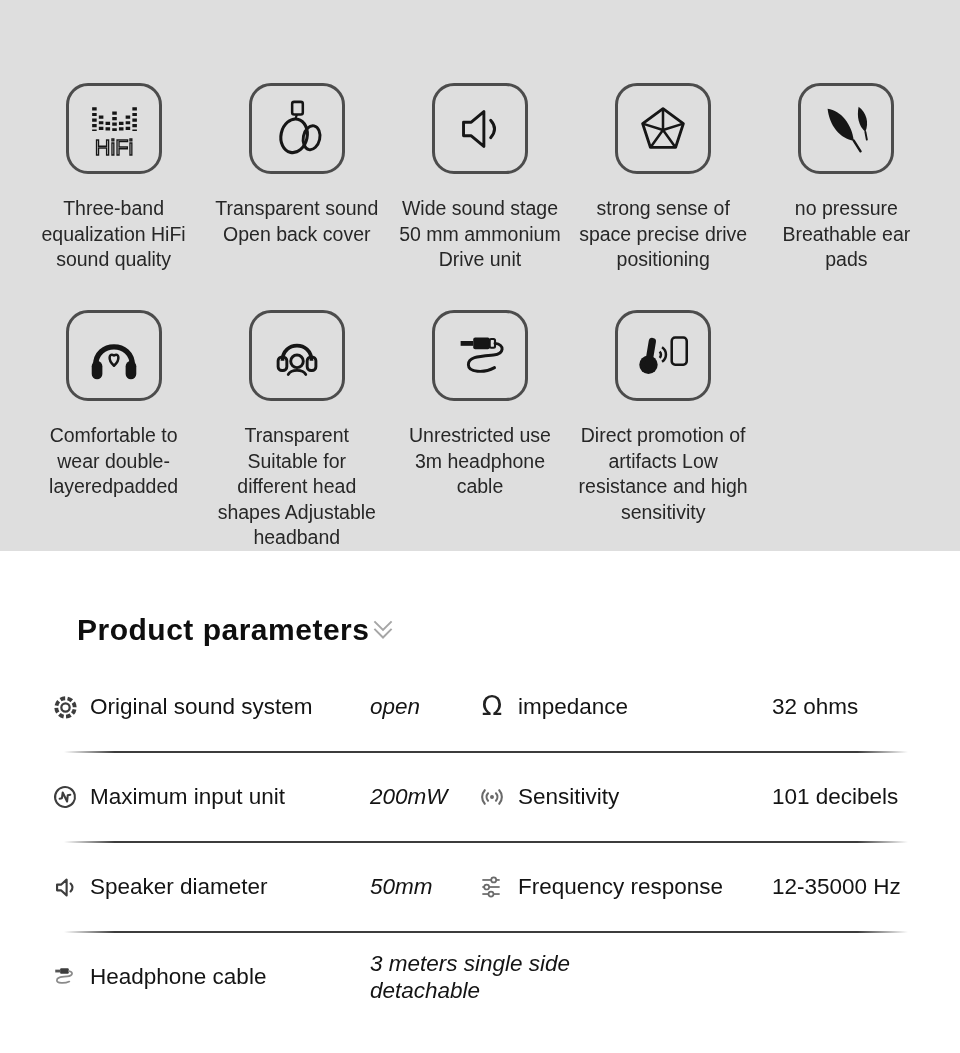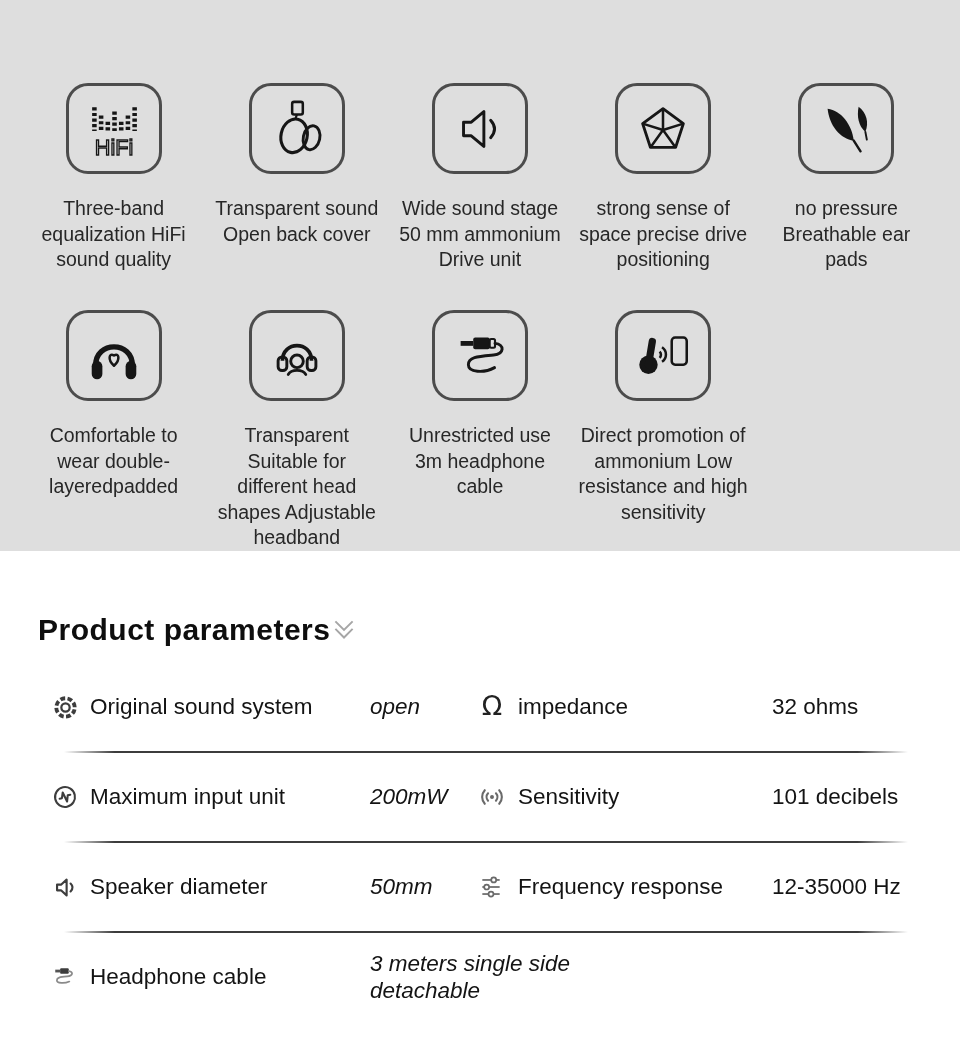--- a/index.html
+++ b/index.html
@@ -23,21 +23,21 @@
     width:90px;height:85px;border:3px solid #4c4c4c;border-radius:22px;
     display:flex;align-items:center;justify-content:center;flex:none;
   }
   .feat-caption{
     margin-top:22px;font-size:19.5px;line-height:25.5px;text-align:center;
     color:#272727;max-width:174px;
   }
   
   .params-header{
     display:flex;align-items:center;
-    padding:62px 0 16px 38px;
+    padding:62px 0 16px 77px;
   }
   .params-title{font-size:30px;font-weight:700;color:#0e0e0e;margin:0;letter-spacing:.5px;}
   .p-table{padding:0 40px 0 52px;}
   .p-row{display:flex;align-items:center;min-height:88px;}
   .p-icon-cell{width:38px;display:flex;align-items:center;}
   .p-icon-cell-2{width:40px;display:flex;align-items:center;}
   .p-label-1{width:280px;font-size:22.5px;color:#141414;}
   .p-value-1{width:108px;font-size:22.5px;color:#141414;font-style:italic;}
   .p-value-1.wide{width:230px;line-height:27px;}
   .p-label-2{width:254px;font-size:22.5px;color:#141414;}
@@ -168,21 +168,21 @@
     <div class="feat-cell">
       <div class="icon-box">
         <svg width="62" height="62" viewBox="0 0 64 64">
           <circle cx="17" cy="41" r="9.5" fill="#161616"></circle>
           <path d="M17 41 L21 17" stroke="#161616" stroke-width="7.5" stroke-linecap="round"></path>
           <path d="M31 23 a9 9 0 0 1 0 15" fill="none" stroke="#161616" stroke-width="2.6"></path>
           <path d="M28.5 27.5 a4.5 4.5 0 0 1 0 6.5" fill="none" stroke="#161616" stroke-width="2.6"></path>
           <rect x="41" y="13" width="15.5" height="28" rx="3.5" fill="none" stroke="#161616" stroke-width="2.6"></rect>
         </svg>
       </div>
-      <div class="feat-caption">Direct promotion of ammonium Low resistance and high sensitivity</div>
+      <div class="feat-caption">Direct promotion of artifacts Low resistance and high sensitivity</div>
     </div>
   </div>
 </section>
 
 <section>
   <div class="params-header">
     <h2 class="params-title">Product parameters</h2>
     <svg width="28" height="24" viewBox="0 0 26 22">
       <g fill="none" stroke="#a6a6a6" stroke-width="1.8">
         <path d="M5 3 L13 11 L21 3"></path>

